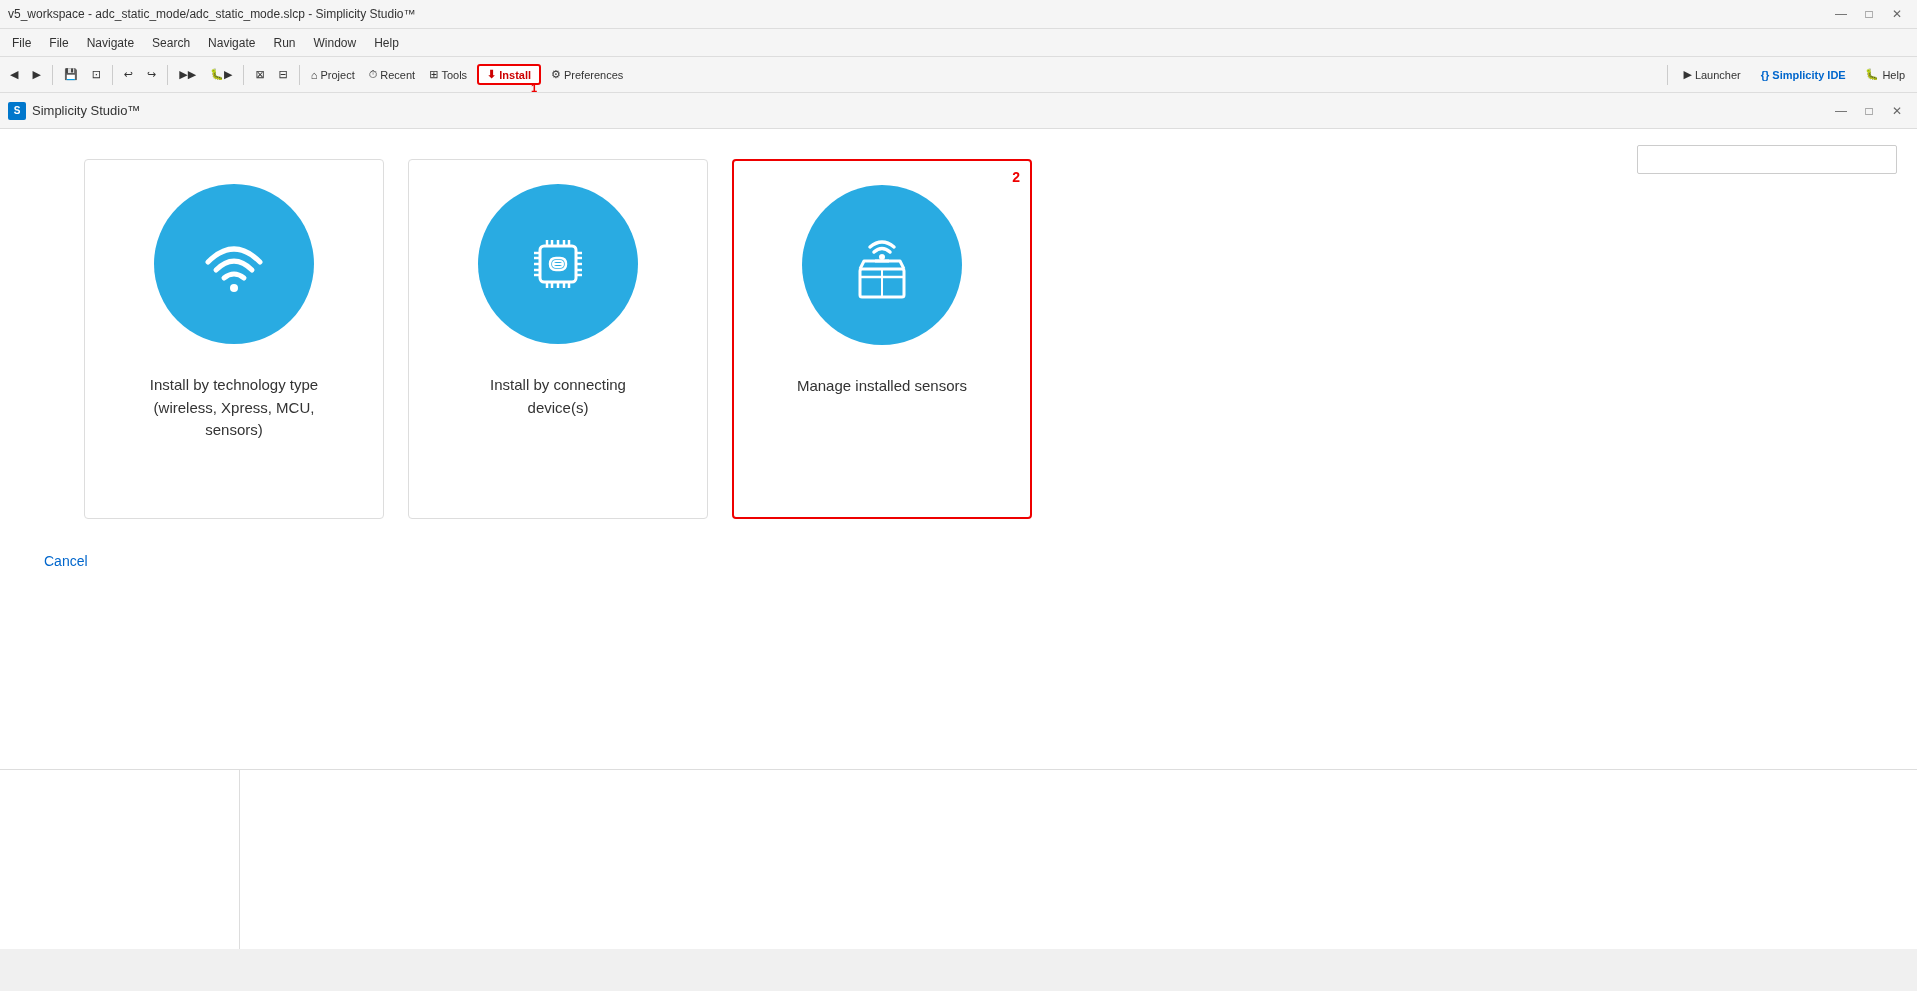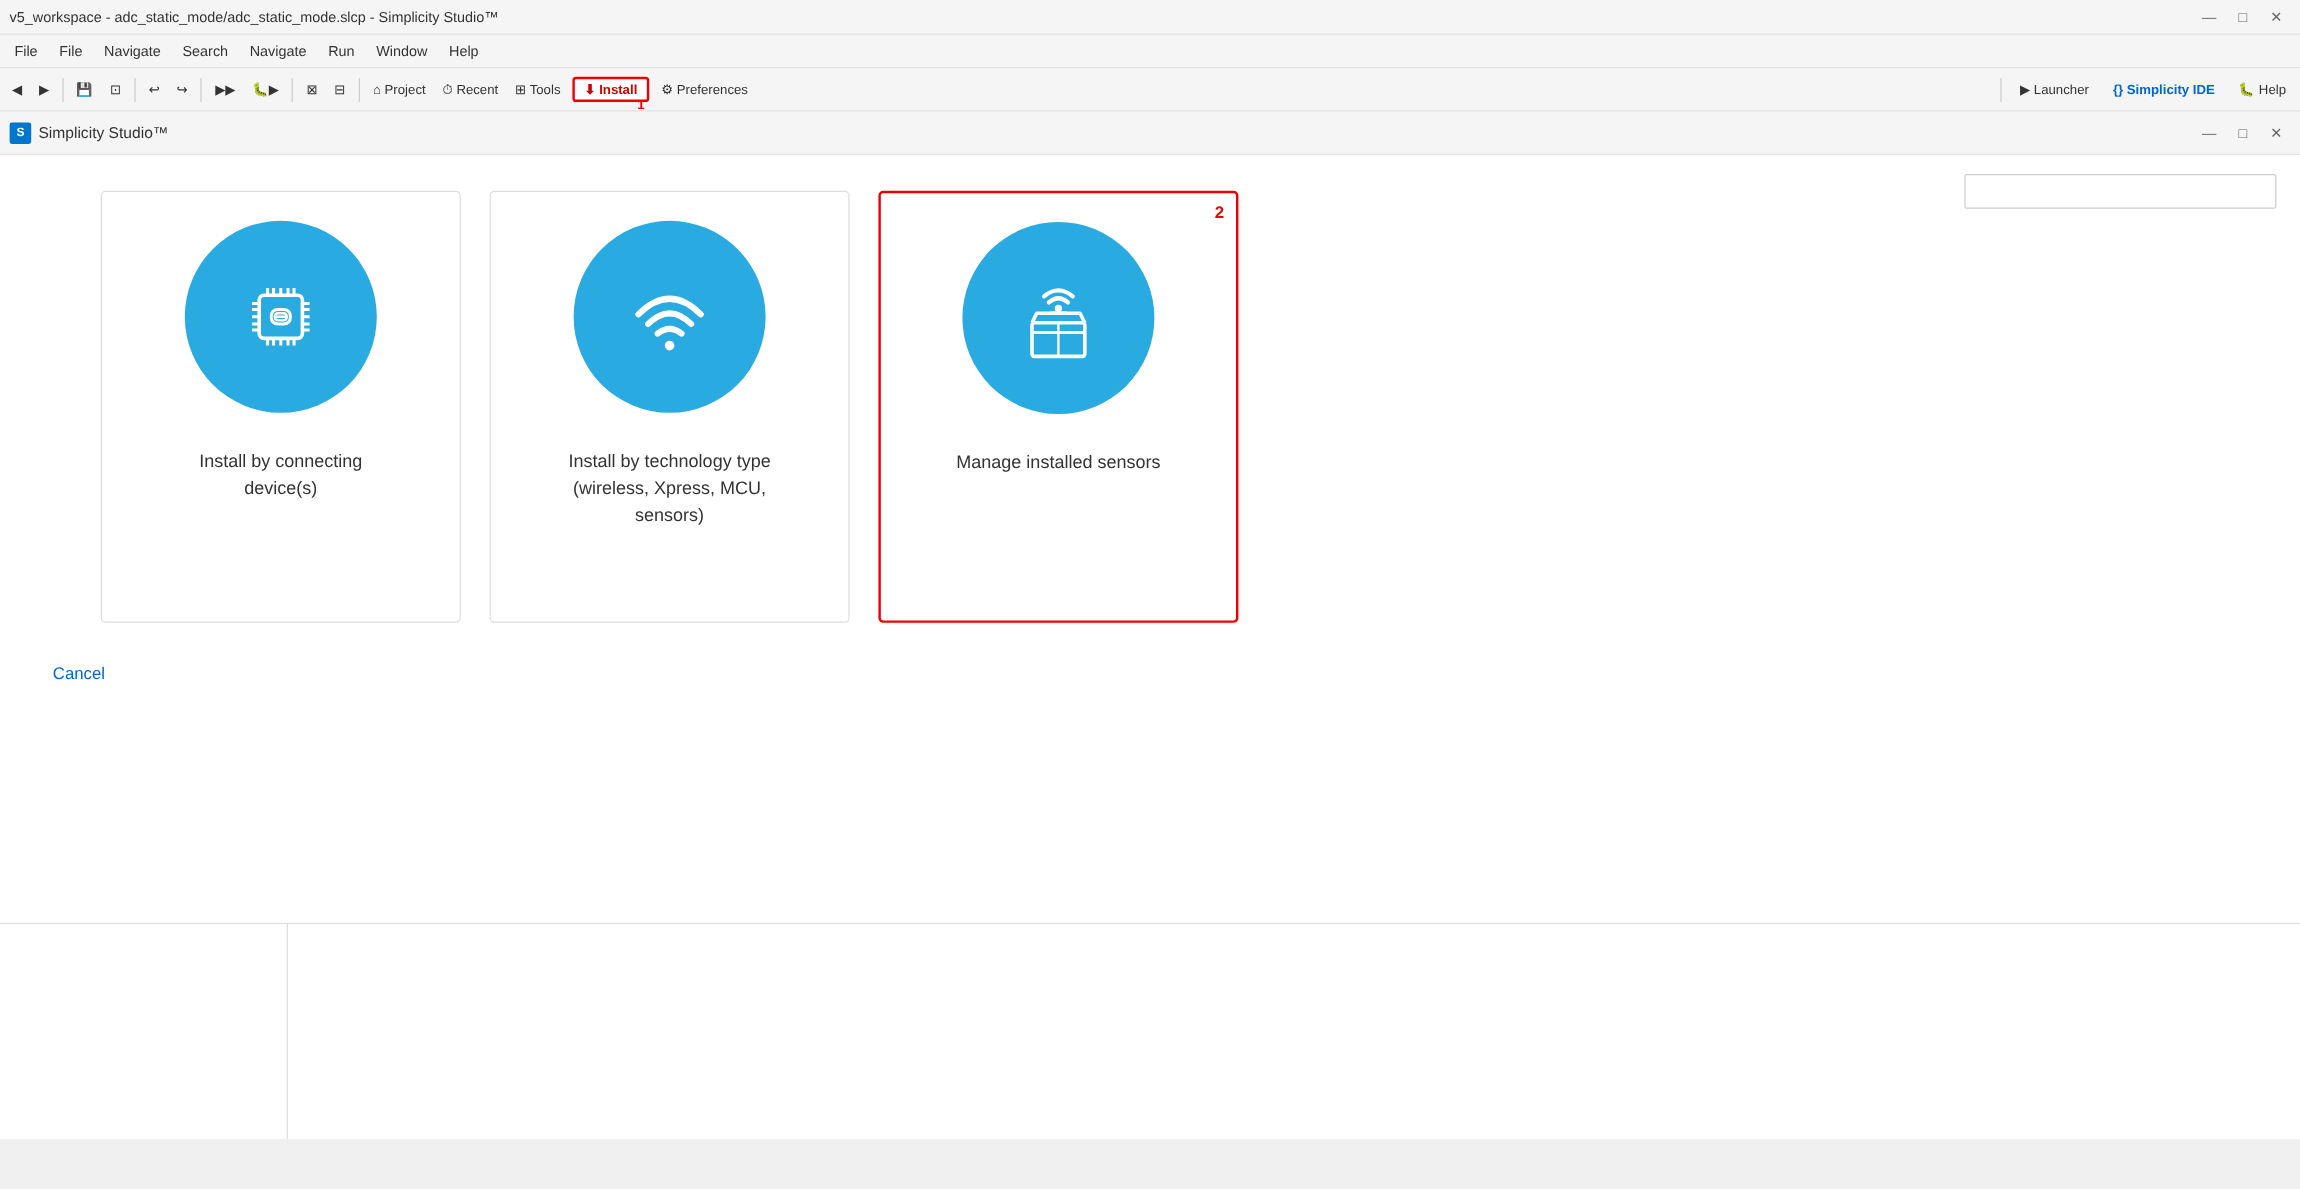--- a/index.html
+++ b/index.html
@@ -345,20 +345,35 @@
       <input type="text" class="search-input" style="width: 100%; padding: 6px 10px; border: 1px solid rgb(204, 204, 204); border-radius: 2px; font-size: 13px;">
     </div>
 
     <div class="cards-container">
 
       <div class="card">
         <div class="card-circle">
 
           <svg width="80" height="80" viewBox="0 0 80 80">
 
+            <path d="M14 38 Q40 12 66 38" fill="none" stroke="white" stroke-width="5" stroke-linecap="round"></path>
+            <path d="M22 46 Q40 28 58 46" fill="none" stroke="white" stroke-width="5" stroke-linecap="round"></path>
+            <path d="M30 54 Q40 46 50 54" fill="none" stroke="white" stroke-width="5" stroke-linecap="round"></path>
+
+            <circle cx="40" cy="64" r="4" fill="white"></circle>
+          </svg>
+        </div>
+        <div class="card-label">Install by technology type<br>(wireless, Xpress, MCU,<br>sensors)</div>
+      </div>
+
+      <div class="card">
+        <div class="card-circle">
+
+          <svg width="80" height="80" viewBox="0 0 80 80">
+
             <rect x="22" y="22" width="36" height="36" rx="4" fill="none" stroke="white" stroke-width="3"></rect>
 
             <path d="M32 40 Q32 34 38 34 L42 34 Q48 34 48 40 Q48 46 42 46 L38 46 Q32 46 32 40Z" fill="none" stroke="white" stroke-width="2.5"></path>
 
             <line x1="16" y1="29" x2="22" y2="29" stroke="white" stroke-width="2.5"></line>
             <line x1="16" y1="34" x2="22" y2="34" stroke="white" stroke-width="2.5"></line>
             <line x1="16" y1="40" x2="22" y2="40" stroke="white" stroke-width="2.5"></line>
             <line x1="16" y1="46" x2="22" y2="46" stroke="white" stroke-width="2.5"></line>
             <line x1="16" y1="51" x2="22" y2="51" stroke="white" stroke-width="2.5"></line>
 
@@ -379,35 +394,20 @@
             <line x1="40" y1="58" x2="40" y2="64" stroke="white" stroke-width="2.5"></line>
             <line x1="46" y1="58" x2="46" y2="64" stroke="white" stroke-width="2.5"></line>
             <line x1="51" y1="58" x2="51" y2="64" stroke="white" stroke-width="2.5"></line>
 
             <path d="M36 40 L44 40 M38 37 Q35 37 35 40 Q35 43 38 43 L42 43 Q45 43 45 40 Q45 37 42 37 L38 37Z" fill="none" stroke="white" stroke-width="2" stroke-linecap="round"></path>
           </svg>
         </div>
         <div class="card-label">Install by connecting<br>device(s)</div>
       </div>
 
-      <div class="card">
-        <div class="card-circle">
-
-          <svg width="80" height="80" viewBox="0 0 80 80">
-
-            <path d="M14 38 Q40 12 66 38" fill="none" stroke="white" stroke-width="5" stroke-linecap="round"></path>
-            <path d="M22 46 Q40 28 58 46" fill="none" stroke="white" stroke-width="5" stroke-linecap="round"></path>
-            <path d="M30 54 Q40 46 50 54" fill="none" stroke="white" stroke-width="5" stroke-linecap="round"></path>
-
-            <circle cx="40" cy="64" r="4" fill="white"></circle>
-          </svg>
-        </div>
-        <div class="card-label">Install by technology type<br>(wireless, Xpress, MCU,<br>sensors)</div>
-      </div>
-
       <div class="card highlighted">
         <span class="card-number">2</span>
         <div class="card-circle">
 
           <svg width="80" height="80" viewBox="0 0 80 80">
 
             <path d="M28 22 Q40 12 52 22" fill="none" stroke="white" stroke-width="3.5" stroke-linecap="round"></path>
             <path d="M32 27 Q40 20 48 27" fill="none" stroke="white" stroke-width="3.5" stroke-linecap="round"></path>
 
             <circle cx="40" cy="32" r="3" fill="white"></circle>

